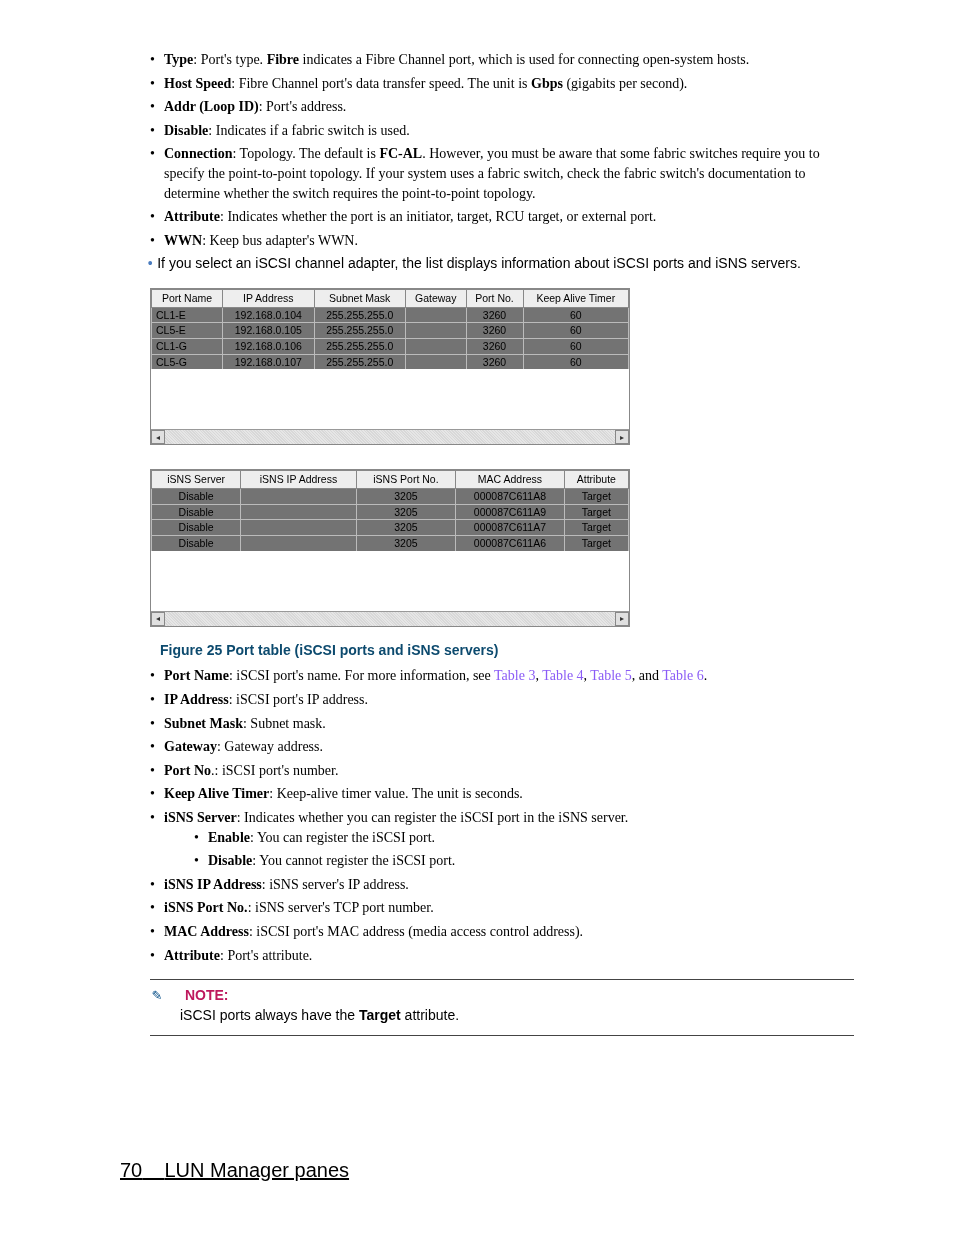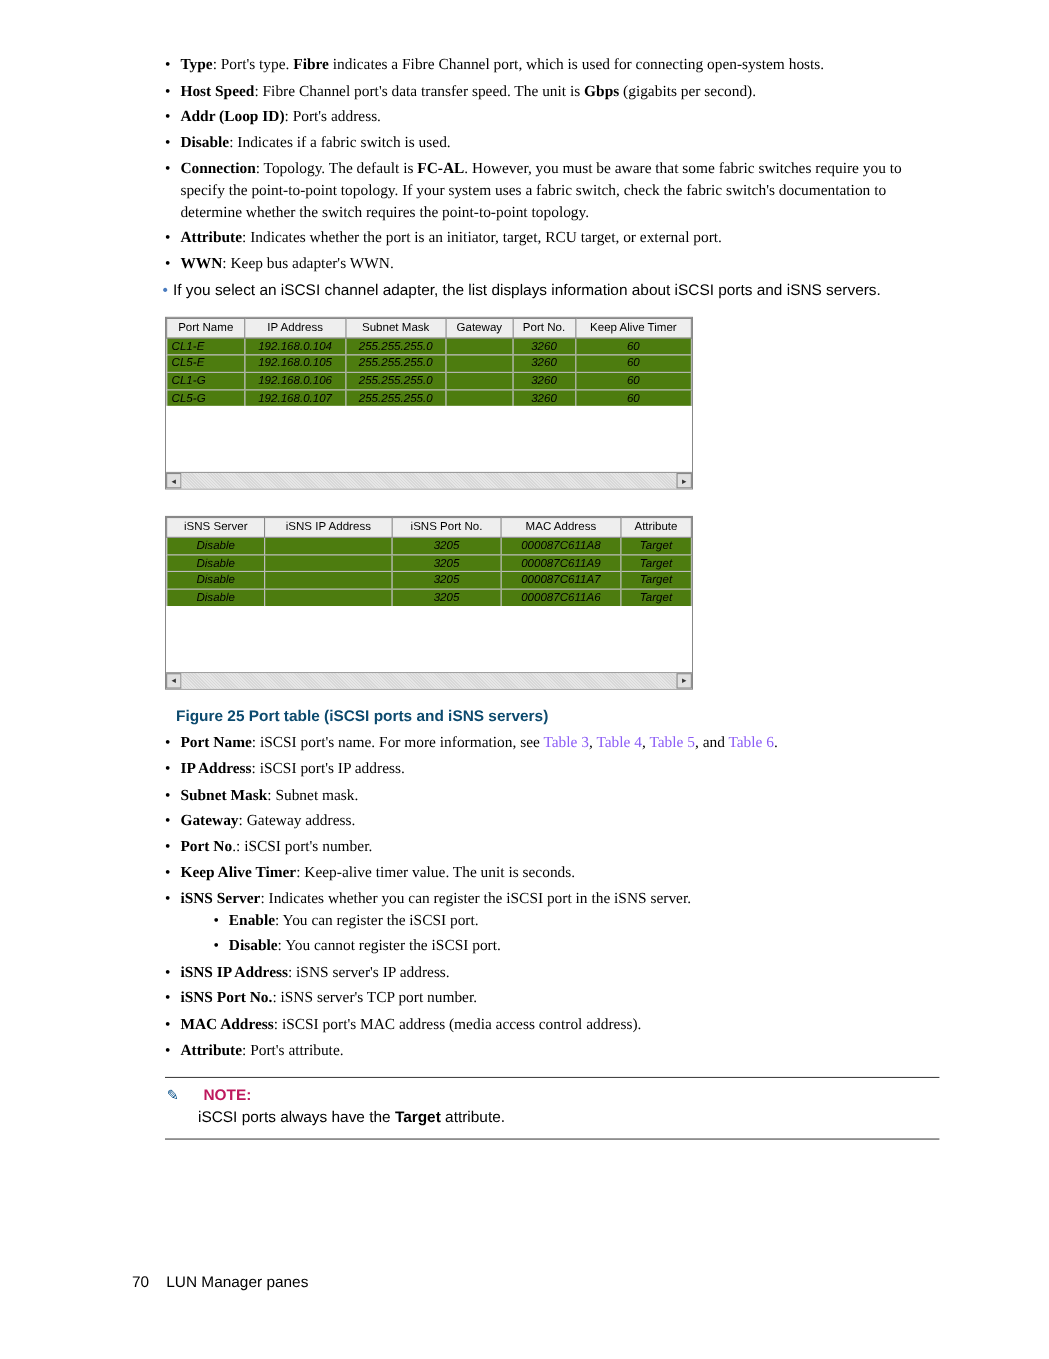--- a/index.html
+++ b/index.html
@@ -79,24 +79,23 @@
     background: #eee;
     border: 1px solid #888;
     padding: 1px 4px;
     text-align: center;
   }
   table.data td {
     border-top: 1px solid #bbb;
     border-left: 1px solid #bbb;
     border-right: 1px solid #bbb;
     padding: 0 4px;
-    background: #4d7c0f;
+    background: #737373;
     text-align: center;
     height: 14px;
-    font-style: italic;
   }
   table.data td.left { text-align: left; }
   .table-pad { height: 60px; background: #fff; }
   .scrollbar {
     height: 14px;
     display: flex;
     background: #ddd;
     border-top: 1px solid #999;
   }
   .scrollbar .arrow {
@@ -136,21 +135,22 @@
     display: inline-block;
     width: 14px;
     text-align: center;
     color: #004b85;
     font-size: 13px;
     vertical-align: middle;
   }
   .note-text { padding-left: 30px; }
   .footer {
     margin-top: 120px;
-    font-size: 14px;
+    font-size: 20px;
+    text-decoration: underline;
   }
 </style>
 </head>
 <body>
 
 <ul class="inner-list" style="margin-left:0;">
   <li><span class="bold">Type</span><span>: Port's type. </span><span class="bold">Fibre</span><span> indicates a Fibre Channel port, which is used for connecting open-system hosts.</span></li>
   <li><span class="bold">Host Speed</span><span>: Fibre Channel port's data transfer speed. The unit is </span><span class="bold">Gbps</span><span> (gigabits per second).</span></li>
   <li><span class="bold">Addr (Loop ID)</span><span>: Port's address.</span></li>
   <li><span class="bold">Disable</span><span>: Indicates if a fabric switch is used.</span></li>

